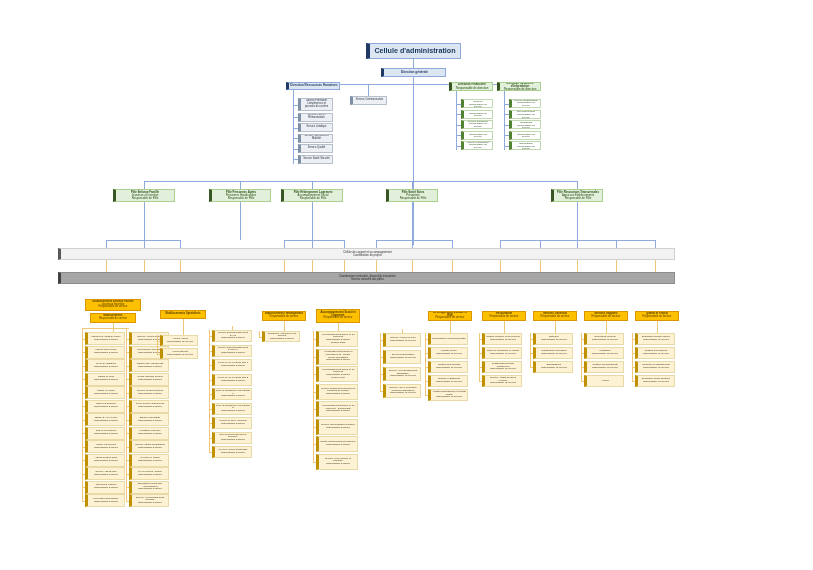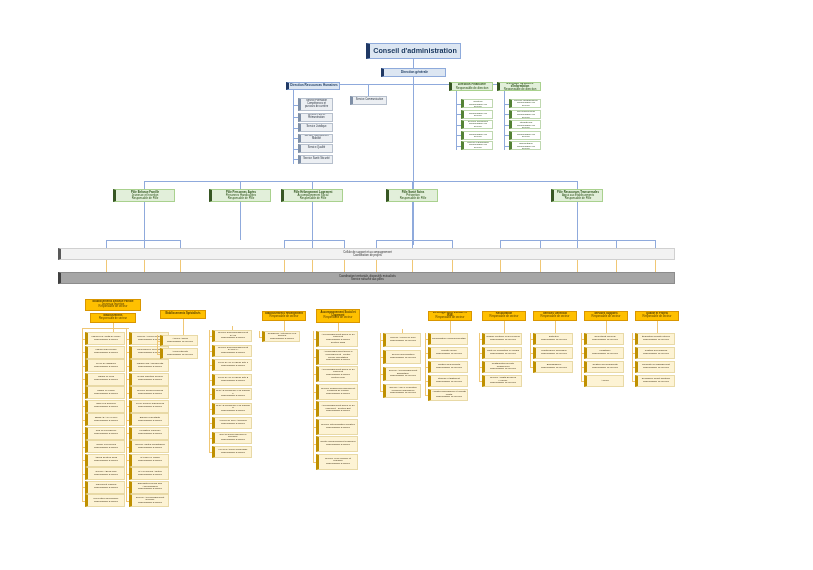--- a/index.html
+++ b/index.html
@@ -73,21 +73,21 @@
   .lo{position:absolute;background:#f0c775;}
   .lo.v{width:1px;}
   .lo.h{height:1px;}
   .l2{font-weight:normal;}
 </style>
 </head>
 <body>
 
 <div id="stage">
     <div class="node blue-top" style="left: 366px; top: 43px; width: 95px; height: 16px;">
-      <span class="txt"><span>Conseil d'administration</span></span>
+      <span class="txt"><span>Cellule d'administration</span></span>
     </div>
     <div class="ln v" style="left: 413px; top: 59px; width: 1px; height: 9px;"></div>
     <div class="node blue-dir" style="left: 381px; top: 68px; width: 65px; height: 9px;">
       <span class="txt"><span>Direction générale</span></span>
     </div>
     <div class="ln v" style="left: 413px; top: 77px; width: 1px; height: 168px;"></div>
     <div class="ln h" style="left: 313px; top: 84px; width: 208px; height: 1px;"></div>
     <div class="ln v" style="left: 313px; top: 84px; width: 1px; height: 6px;"></div>
     <div class="ln v" style="left: 368px; top: 84px; width: 1px; height: 12px;"></div>
     <div class="ln v" style="left: 469px; top: 84px; width: 1px; height: 6px;"></div>

